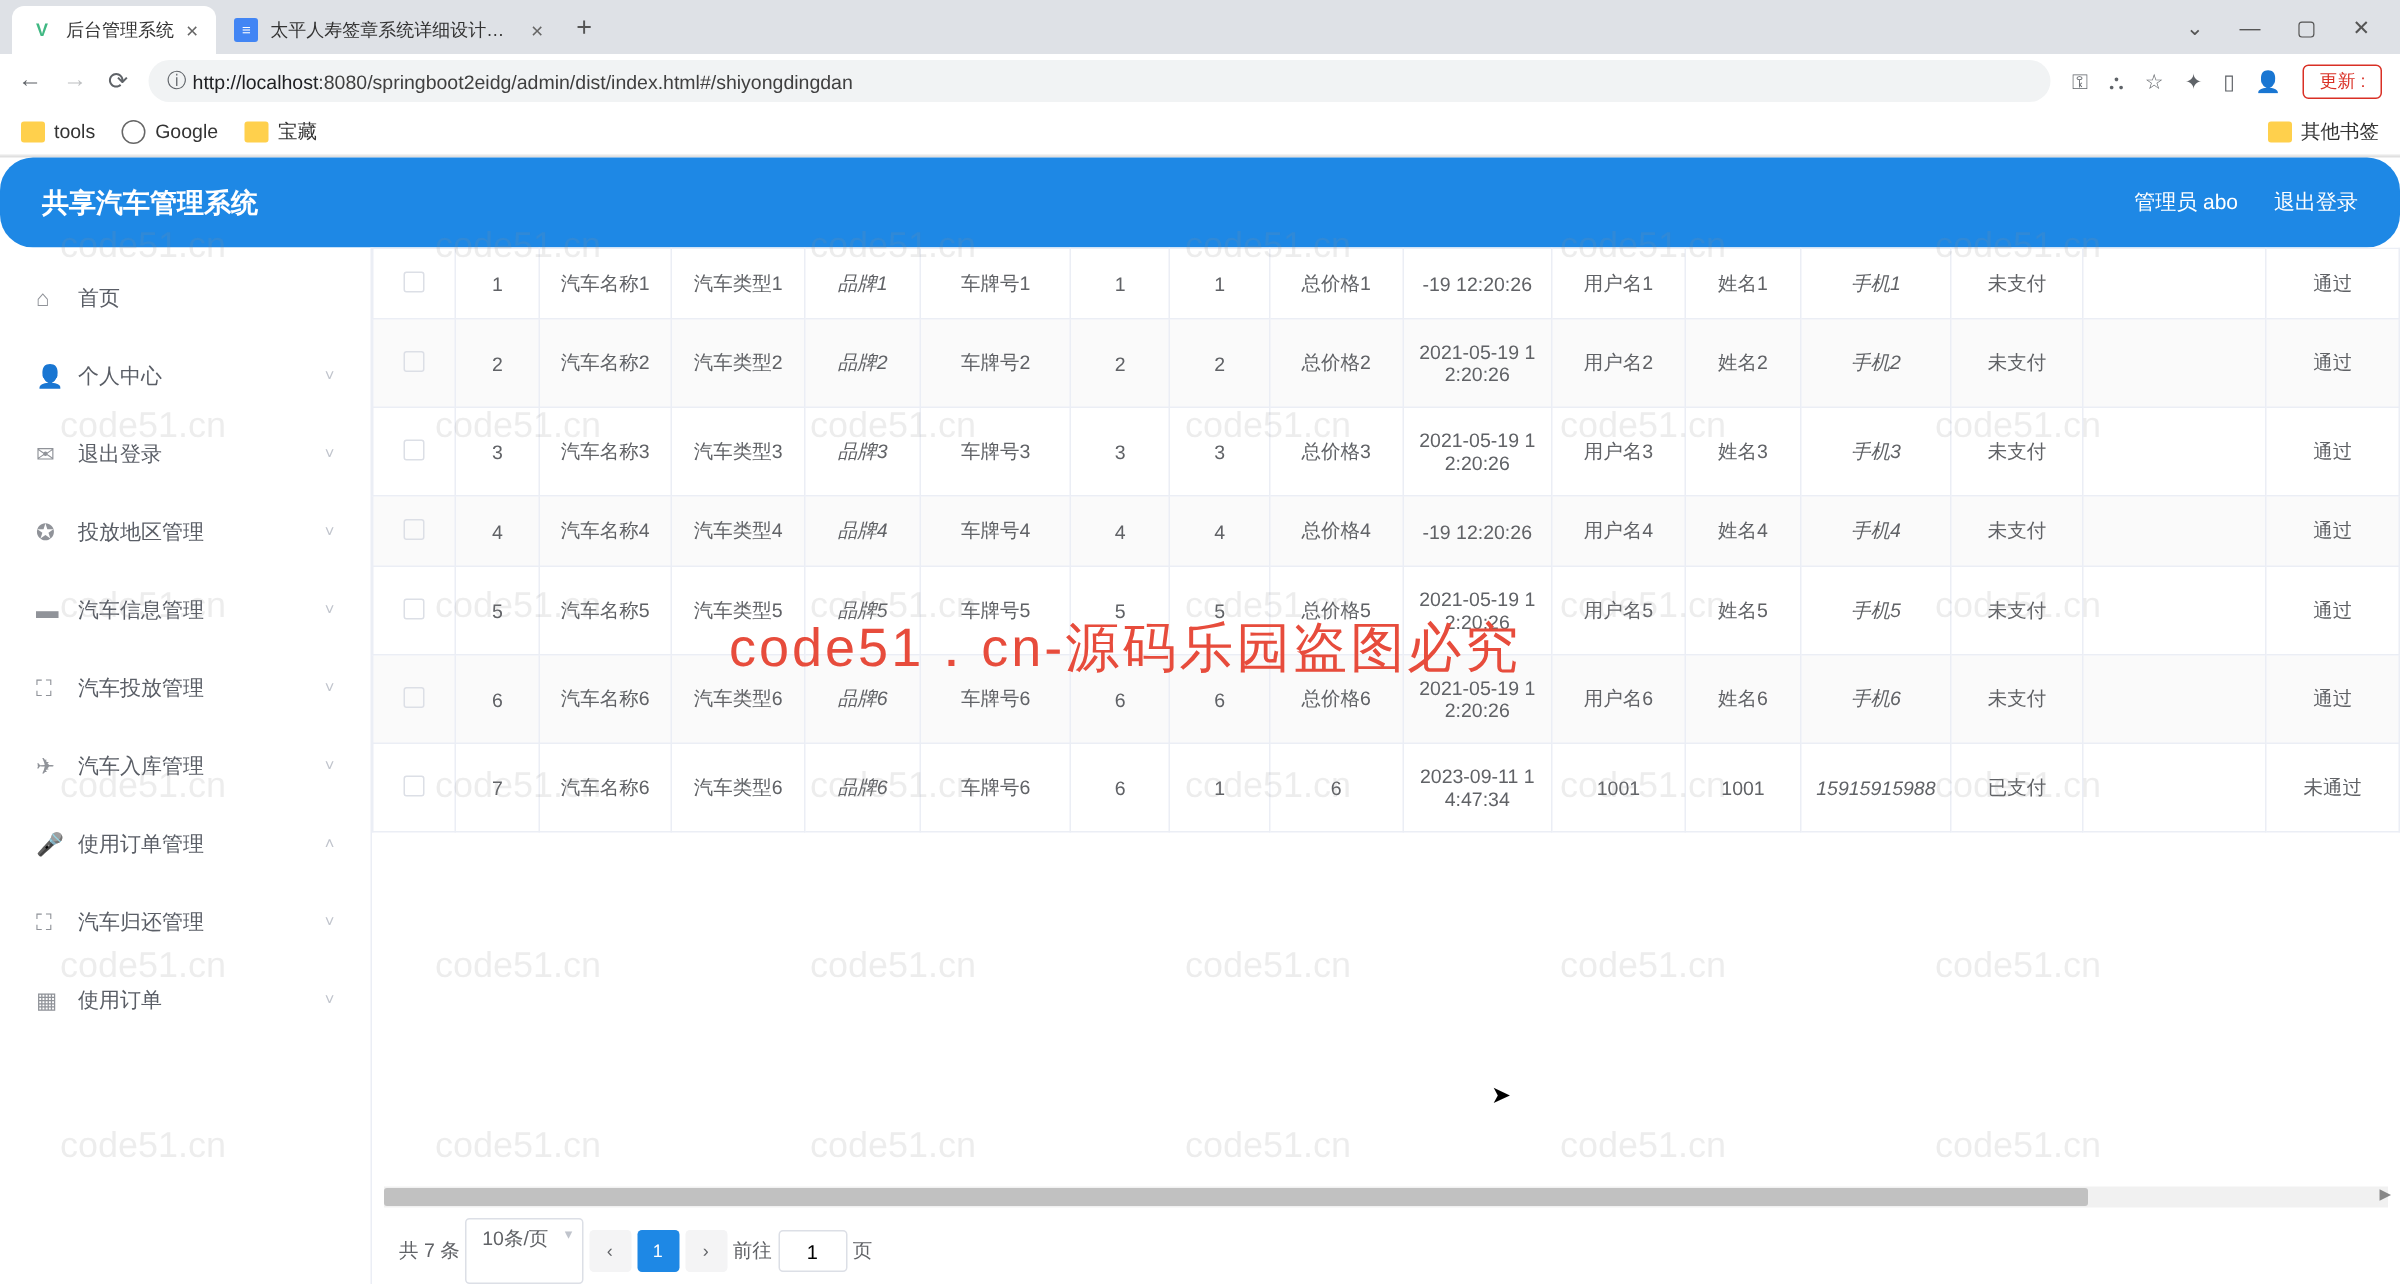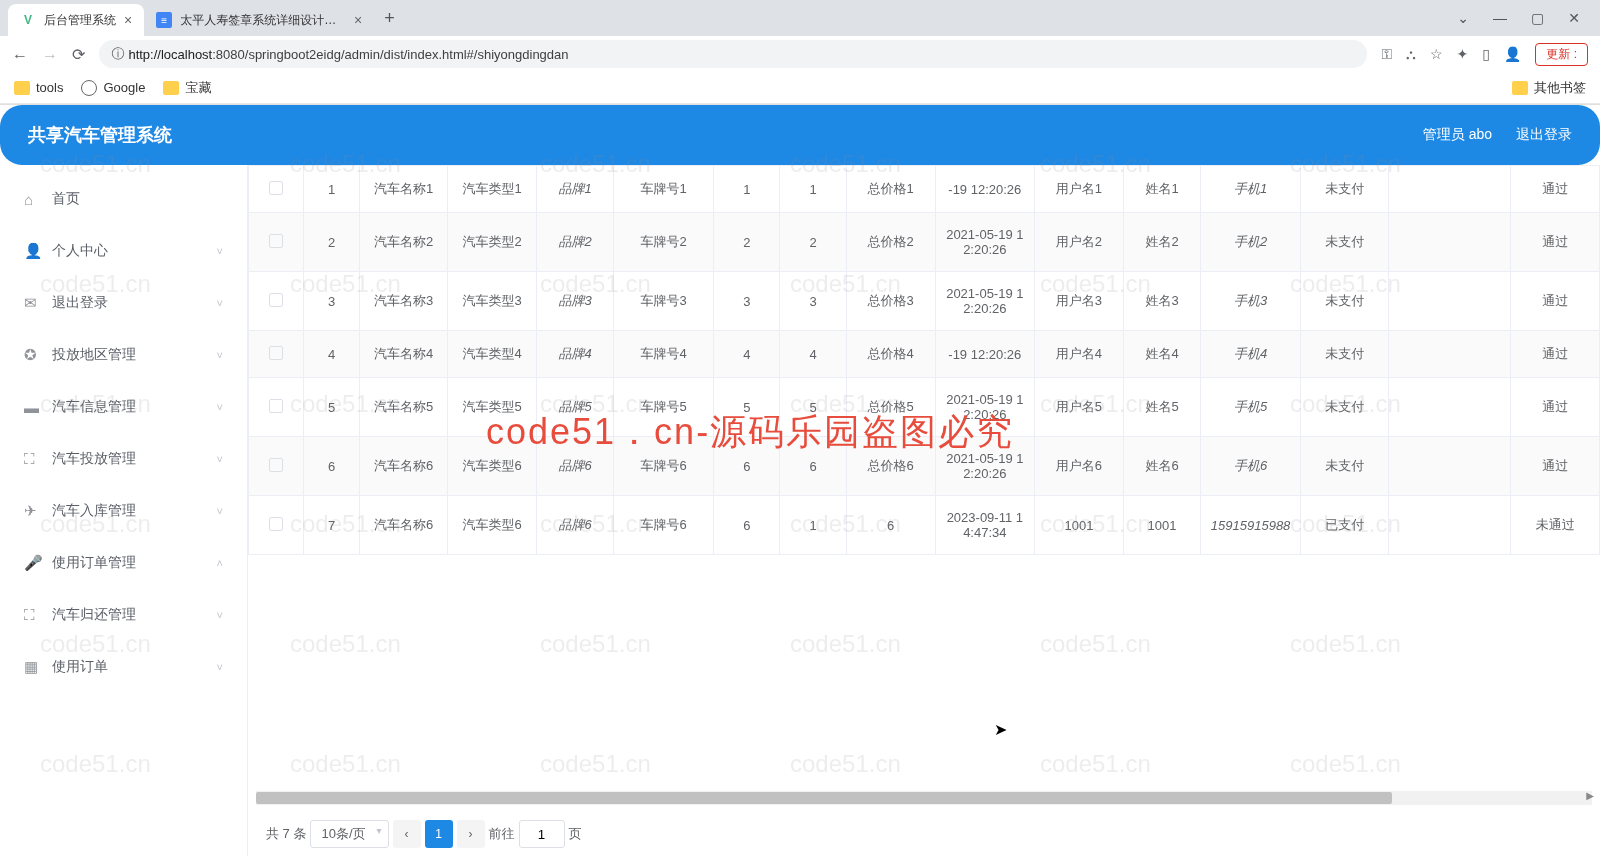--- a/index.html
+++ b/index.html
@@ -65,21 +65,21 @@
 .col-blank { width: 110px; }
 .col-status { width: 80px; }
 
 
 .hscroll { height: 14px; background: #f1f1f1; position: relative; margin: 0 8px 6px; }
 .hscroll-thumb { position: absolute; left: 0; top: 1px; height: 12px; width: 85%; background: #c1c1c1; border-radius: 2px; }
 .hscroll-arrow { position: absolute; right: -2px; top: -1px; font-size: 10px; color: #888; }
 
 
 .pager { display: flex; align-items: center; height: 46px; padding: 0 18px; gap: 4px; color: #606266; font-size: 13px; }
-.pg-select { border: 1px solid #dcdfe6; border-radius: 3px; padding: 4px 22px 4px 10px; background: #fff; position: relative; }
+.pg-select { border: 1px solid #dcdfe6; border-radius: 3px; padding: 4px 22px 20px 10px; background: #fff; position: relative; }
 .pg-select::after { content: "▾"; position: absolute; right: 6px; top: 4px; font-size: 10px; color: #c0c4cc; }
 .pg-btn { width: 28px; height: 28px; border: none; background: #f4f4f5; color: #606266; border-radius: 3px; font-size: 12px; display: inline-flex; align-items: center; justify-content: center; }
 .pg-btn.active { background: #1e88e5; color: #fff; }
 .pg-input { width: 46px; height: 28px; border: 1px solid #dcdfe6; border-radius: 3px; text-align: center; }
 
 
 .wm { position: absolute; font-size: 24px; color: rgba(140,140,140,0.16); pointer-events: none; font-family: Arial, sans-serif; z-index: 2; }
 .wm-big { position: absolute; font-size: 36px; color: #e74c3c; font-weight: 400; pointer-events: none; z-index: 30; left: 486px; top: 408px; letter-spacing: 2px; font-family: "SimHei", sans-serif; }
 
 

